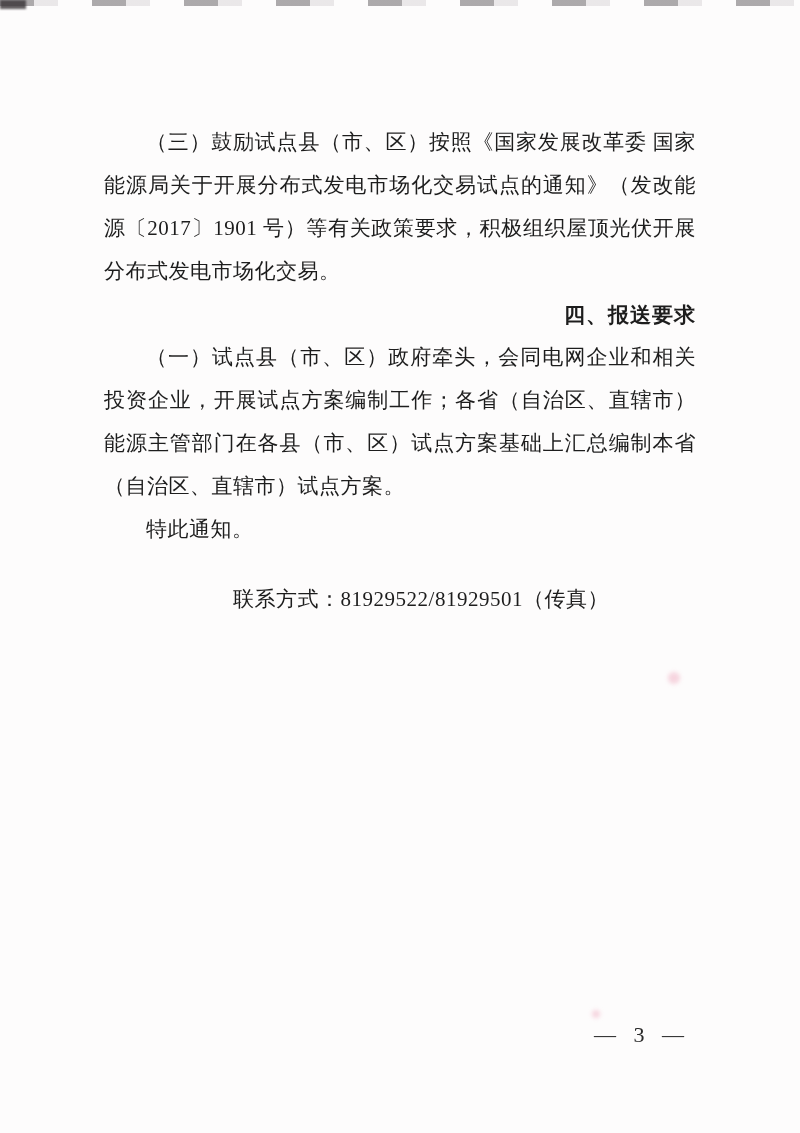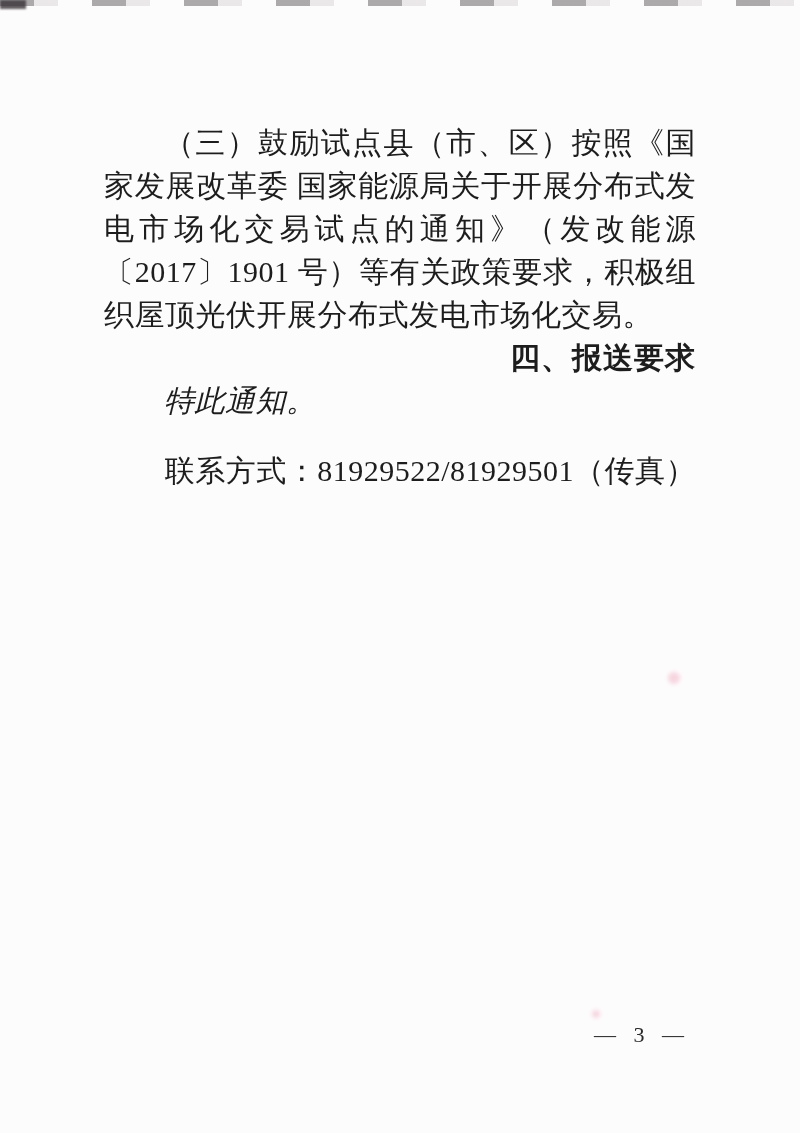--- a/index.html
+++ b/index.html
@@ -43,36 +43,36 @@
   .spot-b { left: 592px; top: 1010px; width: 8px; height: 8px; }
 
   .content {
     position: absolute;
     left: 104px;
     top: 121px;
     width: 592px;
   }
   .para {
     margin: 0;
-    font-size: 30px;
+    font-size: 21px;
     line-height: 43px;
     text-align: justify;
     text-justify: inter-ideograph;
     text-indent: 2em;
     letter-spacing: 0.5px;
   }
   .heading {
     font-family: "Liberation Sans", "DejaVu Sans", sans-serif;
     font-weight: bold;
     text-align: right;
     letter-spacing: 1px;
   }
-  .closing { text-align: left; font-style: italic; }
+  .closing { text-align: left; }
   .contact {
-    text-align: right;
+    text-align: center;
     margin-top: 27px;
   }
   .page-number {
     position: absolute;
     top: 1022px;
     right: 110px;
     font-size: 22px;
     letter-spacing: 6px;
     color: #2a2a2a;
   }
@@ -82,18 +82,19 @@
 
 <div class="page">
   <div class="scan-noise"></div>
   <div class="scan-corner"></div>
   <div class="pink-spot spot-a"></div>
   <div class="pink-spot spot-b"></div>
 
   <div class="content">
     <p class="para">（三）鼓励试点县（市、区）按照《国家发展改革委 国家能源局关于开展分布式发电市场化交易试点的通知》（发改能源〔2017〕1901 号）等有关政策要求，积极组织屋顶光伏开展分布式发电市场化交易。</p>
     <p class="para heading">四、报送要求</p>
+    <p class="para">（一）试点县（市、区）政府牵头，会同电网企业和相关投资企业，开展试点方案编制工作；各省（自治区、直辖市）能源主管部门在各县（市、区）试点方案基础上汇总编制本省（自治区、直辖市）试点方案。</p>
     <p class="para closing">特此通知。</p>
     <p class="para contact">联系方式：81929522/81929501（传真）</p>
   </div>
 
   <div class="page-number">— 3 —</div>
 </div>
 
 </body></html>

